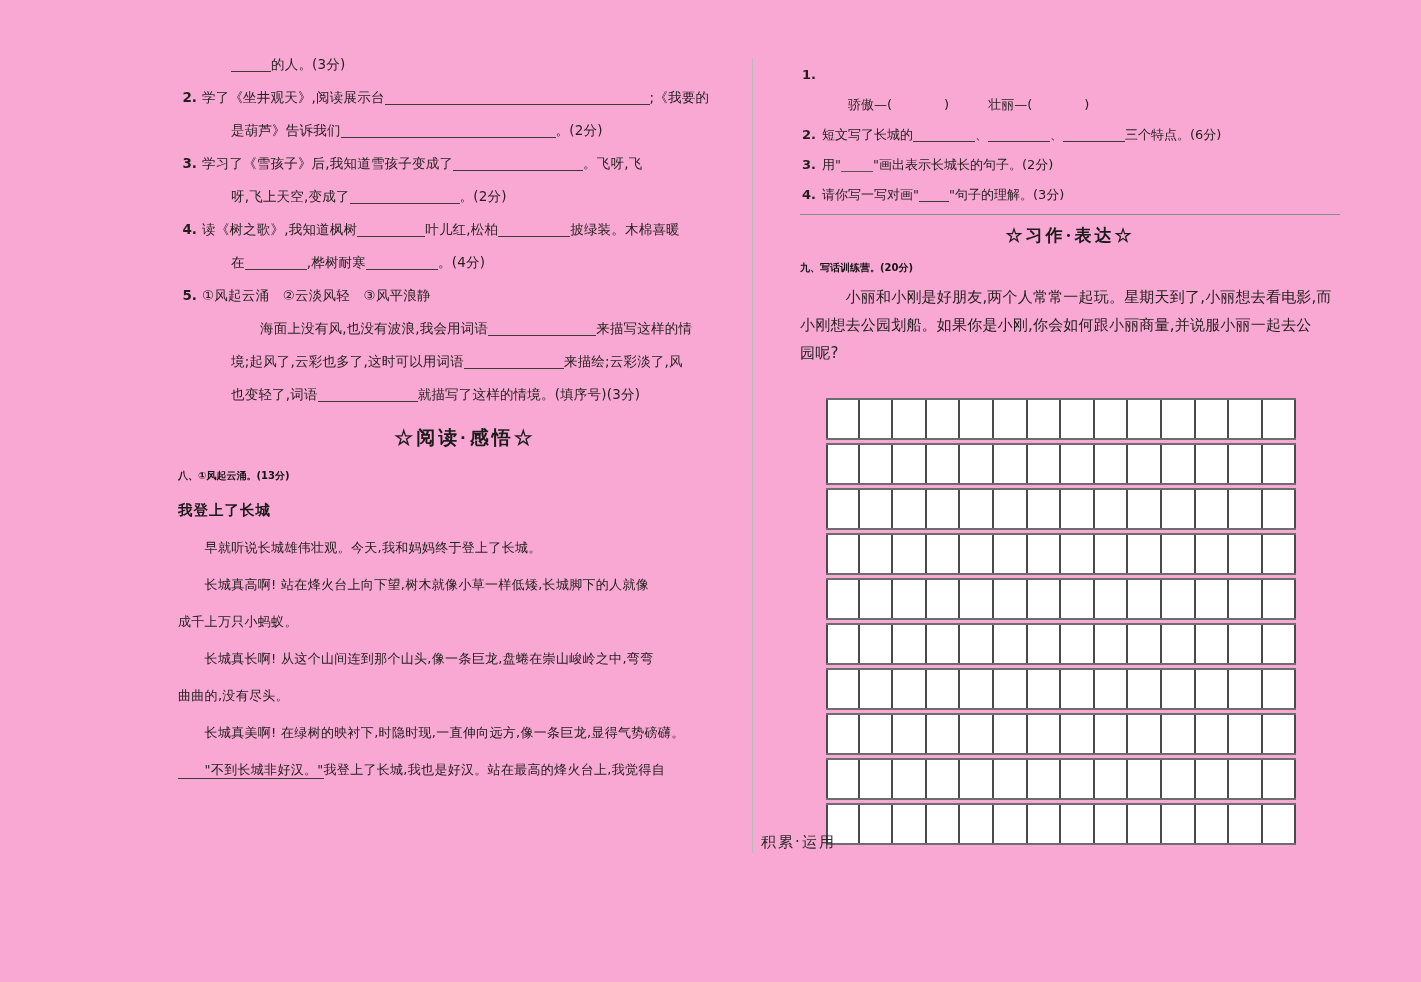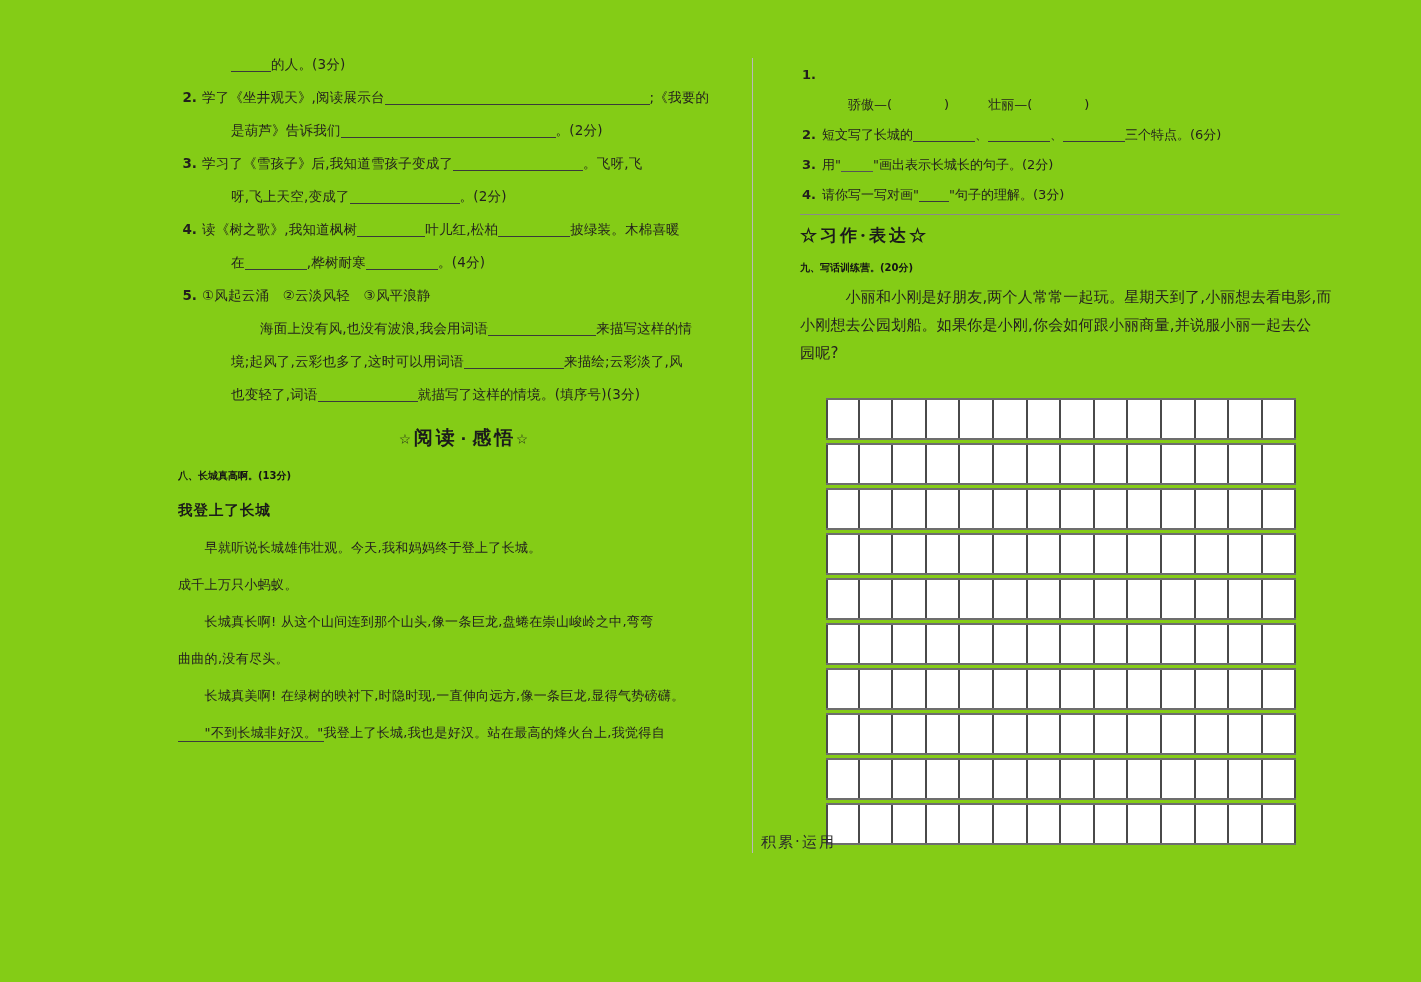--- a/index.html
+++ b/index.html
@@ -5,21 +5,21 @@
   * { box-sizing: border-box; margin: 0; padding: 0; }
   html, body {
     width: 1421px; height: 982px;
     background: #ffffff;
     font-family: "DejaVu Sans", "Liberation Sans", sans-serif;
     overflow: hidden;
   }
   .page {
     position: relative;
     width: 1421px; height: 982px;
-    background: #84cc16;
+    background: #f9a8d4;
   }
 
   
   .fold-line {
     position: absolute;
     left: 752px; top: 58px;
     width: 1px; height: 795px;
     background: #b9b9b9;
   }
 
@@ -76,24 +76,24 @@
   .ind2 { padding-left: 58px; }
 
   
   .banner {
     text-align: center;
     font-size: 19px;
     font-weight: bold;
     color: #1b1b1b;
     letter-spacing: 3px;
     margin: 14px 0 10px 0;
-    font-family: Liberation Mono, monospace;
+    font-family: Liberation Sans, sans-serif;
   }
   .banner-right {
-    text-align: left;
+    text-align: center;
     font-size: 17px;
     font-weight: bold;
     color: #1b1b1b;
     letter-spacing: 3px;
     padding: 9px 0 6px 0;
     font-family: "DejaVu Serif", "Liberation Serif", serif;
   }
   .rule {
     width: 100%;
     height: 1px;
@@ -230,26 +230,27 @@
           <span class="item-body txt ind1"><span>境;起风了,云彩也多了,这时可以用词语</span><span class="blank" style="width: 100px;"></span><span>来描绘;云彩淡了,风</span></span>
         </div>
         <div class="item">
           <span class="item-no"></span>
           <span class="item-body txt ind1"><span>也变轻了,词语</span><span class="blank" style="width: 100px;"></span><span>就描写了这样的情境。(填序号)(3分)</span></span>
         </div>
       </div>
 
     <div class="banner">☆阅读·感悟☆</div>
 
-    <div class="qhead">八、长城真高啊。(13分)</div>
+    <div class="qhead">八、①风起云涌。(13分)</div>
 
     <div class="passage-title">我登上了长城</div>
 
     <div id="passage-body">
         <div class="para"><span>　　早就听说长城雄伟壮观。今天,我和妈妈终于登上了长城。</span></div>
+        <div class="para"><span>　　长城真高啊!  站在烽火台上向下望,树木就像小草一样低矮,长城脚下的人就像</span></div>
         <div class="para"><span>成千上万只小蚂蚁。</span></div>
         <div class="para"><span>　　长城真长啊!  从这个山间连到那个山头,像一条巨龙,盘蜷在崇山峻岭之中,弯弯</span></div>
         <div class="para"><span>曲曲的,没有尽头。</span></div>
         <div class="para"><span>　　长城真美啊!  在绿树的映衬下,时隐时现,一直伸向远方,像一条巨龙,显得气势磅礴。</span></div>
         <div class="para"><span class="u-line">　　"不到长城非好汉。"</span><span>我登上了长城,我也是好汉。站在最高的烽火台上,我觉得自</span></div>
       </div>
   </div>
 
   <div class="col-right">
     <div id="right-questions">

